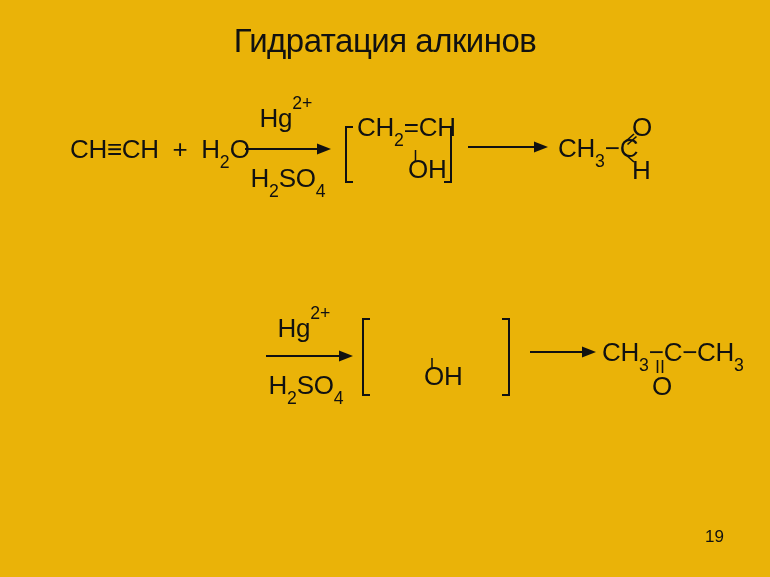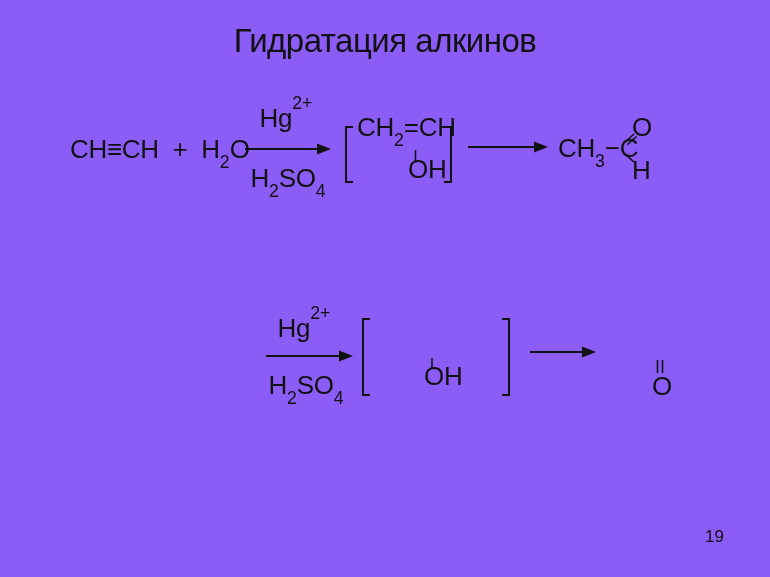--- a/index.html
+++ b/index.html
@@ -1,17 +1,17 @@
 <!DOCTYPE html>
 <html><head>
 <meta charset="utf-8">
 <style>
   html,body { margin:0; padding:0; background:#ffffff; }
   .slide {
-    position:relative; width:770px; height:577px; background:#8b5cf6;
+    position:relative; width:770px; height:577px; background:#eab308;
     font-family:"Liberation Sans","DejaVu Sans",sans-serif; color:#111111;
     overflow:hidden;
   }
   .title {
     position:absolute; left:0; top:22px; width:100%; margin:0;
     text-align:center; font-size:33px; font-weight:400; letter-spacing:-0.5px;
     color:#111111;
   }
   .f {
     position:absolute; white-space:pre; font-size:26px; line-height:21px;
@@ -86,17 +86,18 @@
   <span class="f" style="left:632px; top:160px;">H</span>
 
 
   <span class="f cat" style="left:264px; top:318px; width:80px;">Hg<sup>2</sup><sup>+</sup></span>
   <span class="f cat" style="left:263px; top:375px; width:86px;">H<sub>2</sub>SO<sub>4</sub></span>
 
   <div class="brk brk-l" style="left:362px; top:318px; height:78px;"></div>
   <span class="f" style="left:424px; top:366px;">OH</span>
   <div class="brk brk-r" style="left:502px; top:318px; height:78px;"></div>
 
+  <span class="f" style="left:602px; top:342px;">CH<sub>3</sub>−C−CH<sub>3</sub></span>
   <span class="f" style="left:652px; top:376px;">O</span>
 
   <span class="pagenum">19</span>
 
 </div>
 
 </body></html>

